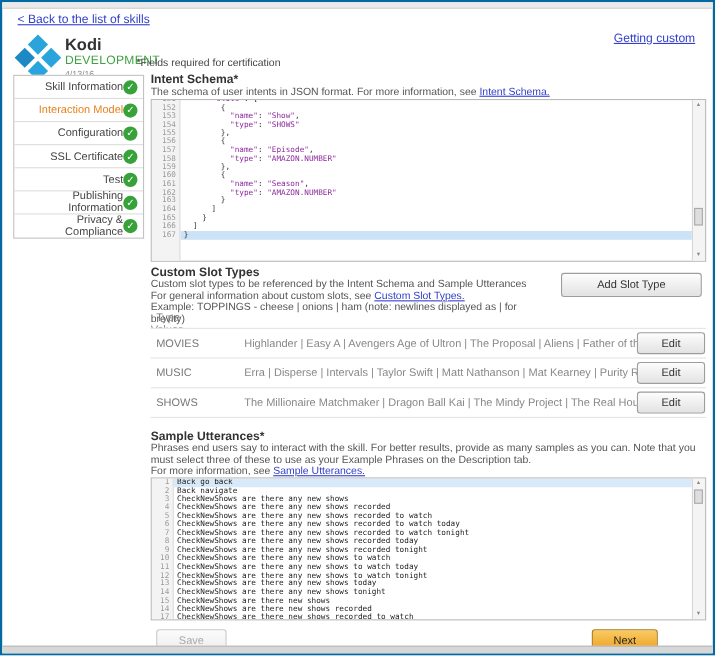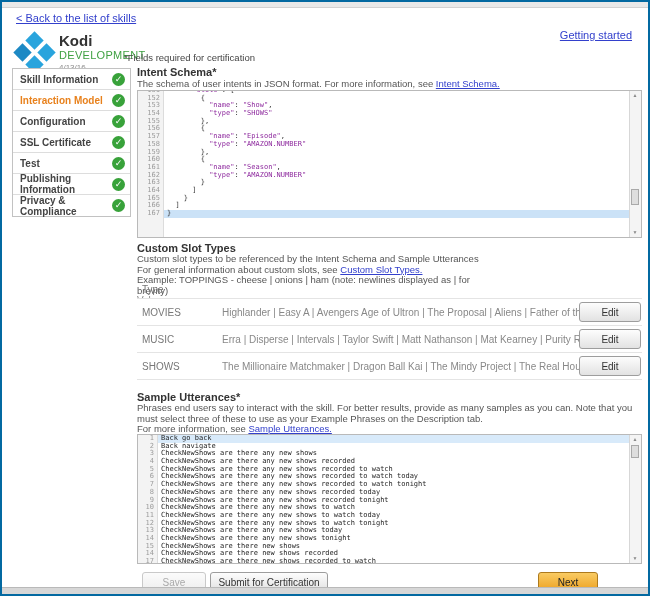--- a/index.html
+++ b/index.html
@@ -21,21 +21,21 @@
   .logo .p-bottom { left:13px; top:25px; }
   .app-title { position:absolute; top:30px; left:57px; font-size:15px; font-weight:bold; color:#333; }
   .app-stage { position:absolute; top:47px; left:57px; font-size:11px; color:#3fa142; letter-spacing:.3px; }
   .app-date { position:absolute; top:61px; left:57px; font-size:8px; color:#8a8a8a; }
   .required-note { position:absolute; top:50px; left:122px; font-size:9.5px; color:#444; }
 
   
   .sidebar { position:absolute; top:66px; left:10px; width:119px; border:1px solid #c2c2c2; background:#fff; }
   .sb-item { display:flex; align-items:center; height:21px; padding:0 5px 0 7px; border-bottom:1px solid #ddd; cursor:pointer; }
   .sb-item:last-child { border-bottom:none; }
-  .sb-label { flex:1; font-size:10px; font-weight:bold; color:#444; }
+  .sb-label { flex:1; font-size:10px; font-weight:normal; color:#444;text-align:right; }
   .sb-item.active .sb-label { color:#e8811c; }
   .check { flex:none; width:13px; height:13px; border-radius:50%; background:#38a23a; color:#fff; font-size:9px; line-height:13px; text-align:center; }
 
   
   .sec-title { position:absolute; left:135px; font-size:11px; font-weight:bold; color:#333; }
   .sec-desc { position:absolute; left:135px; width:505px; font-size:9.5px; line-height:10.5px; color:#555; }
 
   
   .editor { position:absolute; left:135px; width:505px; border:1px solid #b9b9b9; background:#fff; display:flex; overflow:hidden; }
   .gutter { flex:none; background:#f3f3f3; border-right:1px solid #dcdcdc; color:#9b9b9b; text-align:right;
@@ -74,21 +74,21 @@
   .st-values { flex:1; color:#888; white-space:nowrap; overflow:hidden; padding-right:8px; }
   .st-edit { flex:none; width:62px; margin-right:1px; }
 </style>
 </head>
 <body>
 
 <div class="frame">
   <div class="topstrip"></div>
 
   <a class="link back-link">&lt; Back to the list of skills</a>
-  <a class="link getting-started">Getting started</a>
+  <a class="link getting-started">Getting custom</a>
 
   <div class="logo">
     <i class="p-top"></i>
       <i class="p-left"></i>
       <i class="p-right"></i>
       <i class="p-bottom"></i>
   </div>
   <div class="app-title">Kodi</div>
   <div class="app-stage">DEVELOPMENT</div>
   <div class="app-date">4/13/16</div>
@@ -180,20 +180,21 @@
       <div class="varrow down">▼</div>
     </div>
   </div>
 
   <div class="sec-title" style="top:240px;">Custom Slot Types</div>
   <div class="sec-desc" style="top:252px; width:365px;">
     <span>Custom slot types to be referenced by the Intent Schema and Sample Utterances</span><br>
     <span>For general information about custom slots, see </span><a class="link">Custom Slot Types.</a><br>
     <span>Example: TOPPINGS - cheese | onions | ham (note: newlines displayed as | for brevity)</span>
   </div>
+  <button class="btn abs add-slot-btn">Add Slot Type</button>
 
   <div class="slot-table">
     <div class="st-head">
       <span class="st-type">Type</span>
       <span class="st-values">Values</span>
       <span class="st-edit" style="border:none;background:none;"></span>
     </div>
     <div>
         <div class="st-row">
           <span class="st-type">MOVIES</span>
@@ -263,17 +264,16 @@
         </div>
     </div>
     <div class="vscroll">
       <div class="varrow up">▲</div>
       <div class="vthumb thumb2"></div>
       <div class="varrow down">▼</div>
     </div>
   </div>
 
   <button class="btn abs disabled save-btn">Save</button>
-  <button class="btn abs submit-btn">Submit for Certification</button>
   <button class="btn abs primary next-btn">Next</button>
 
   <div class="botstrip"></div>
 </div>
 
 </body></html>

